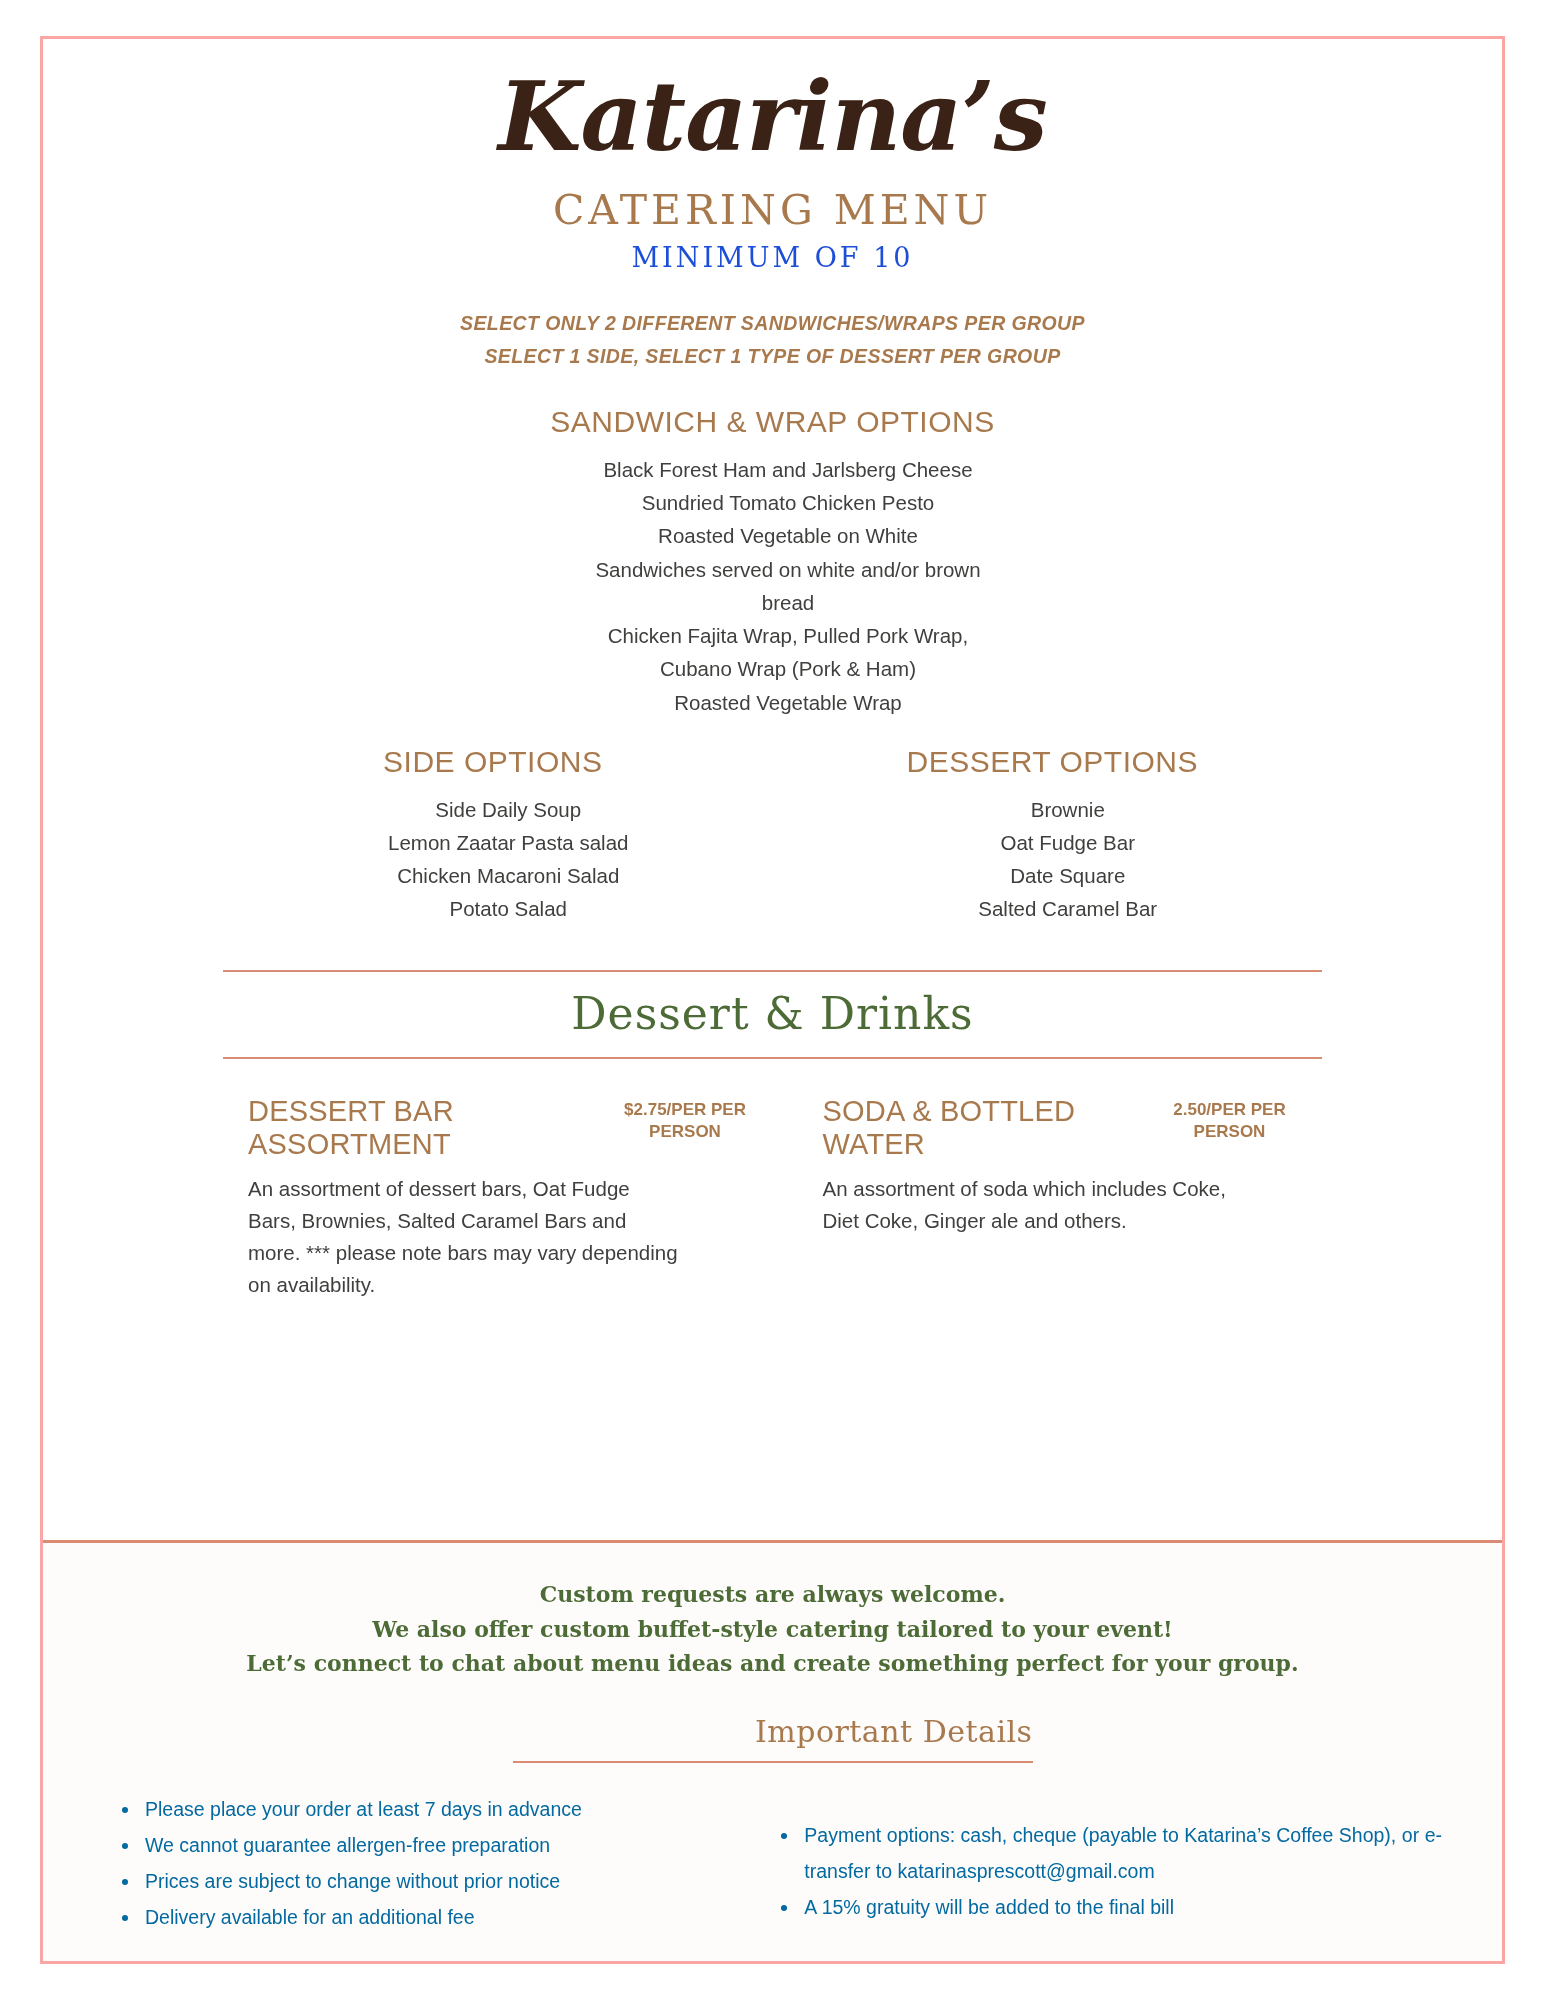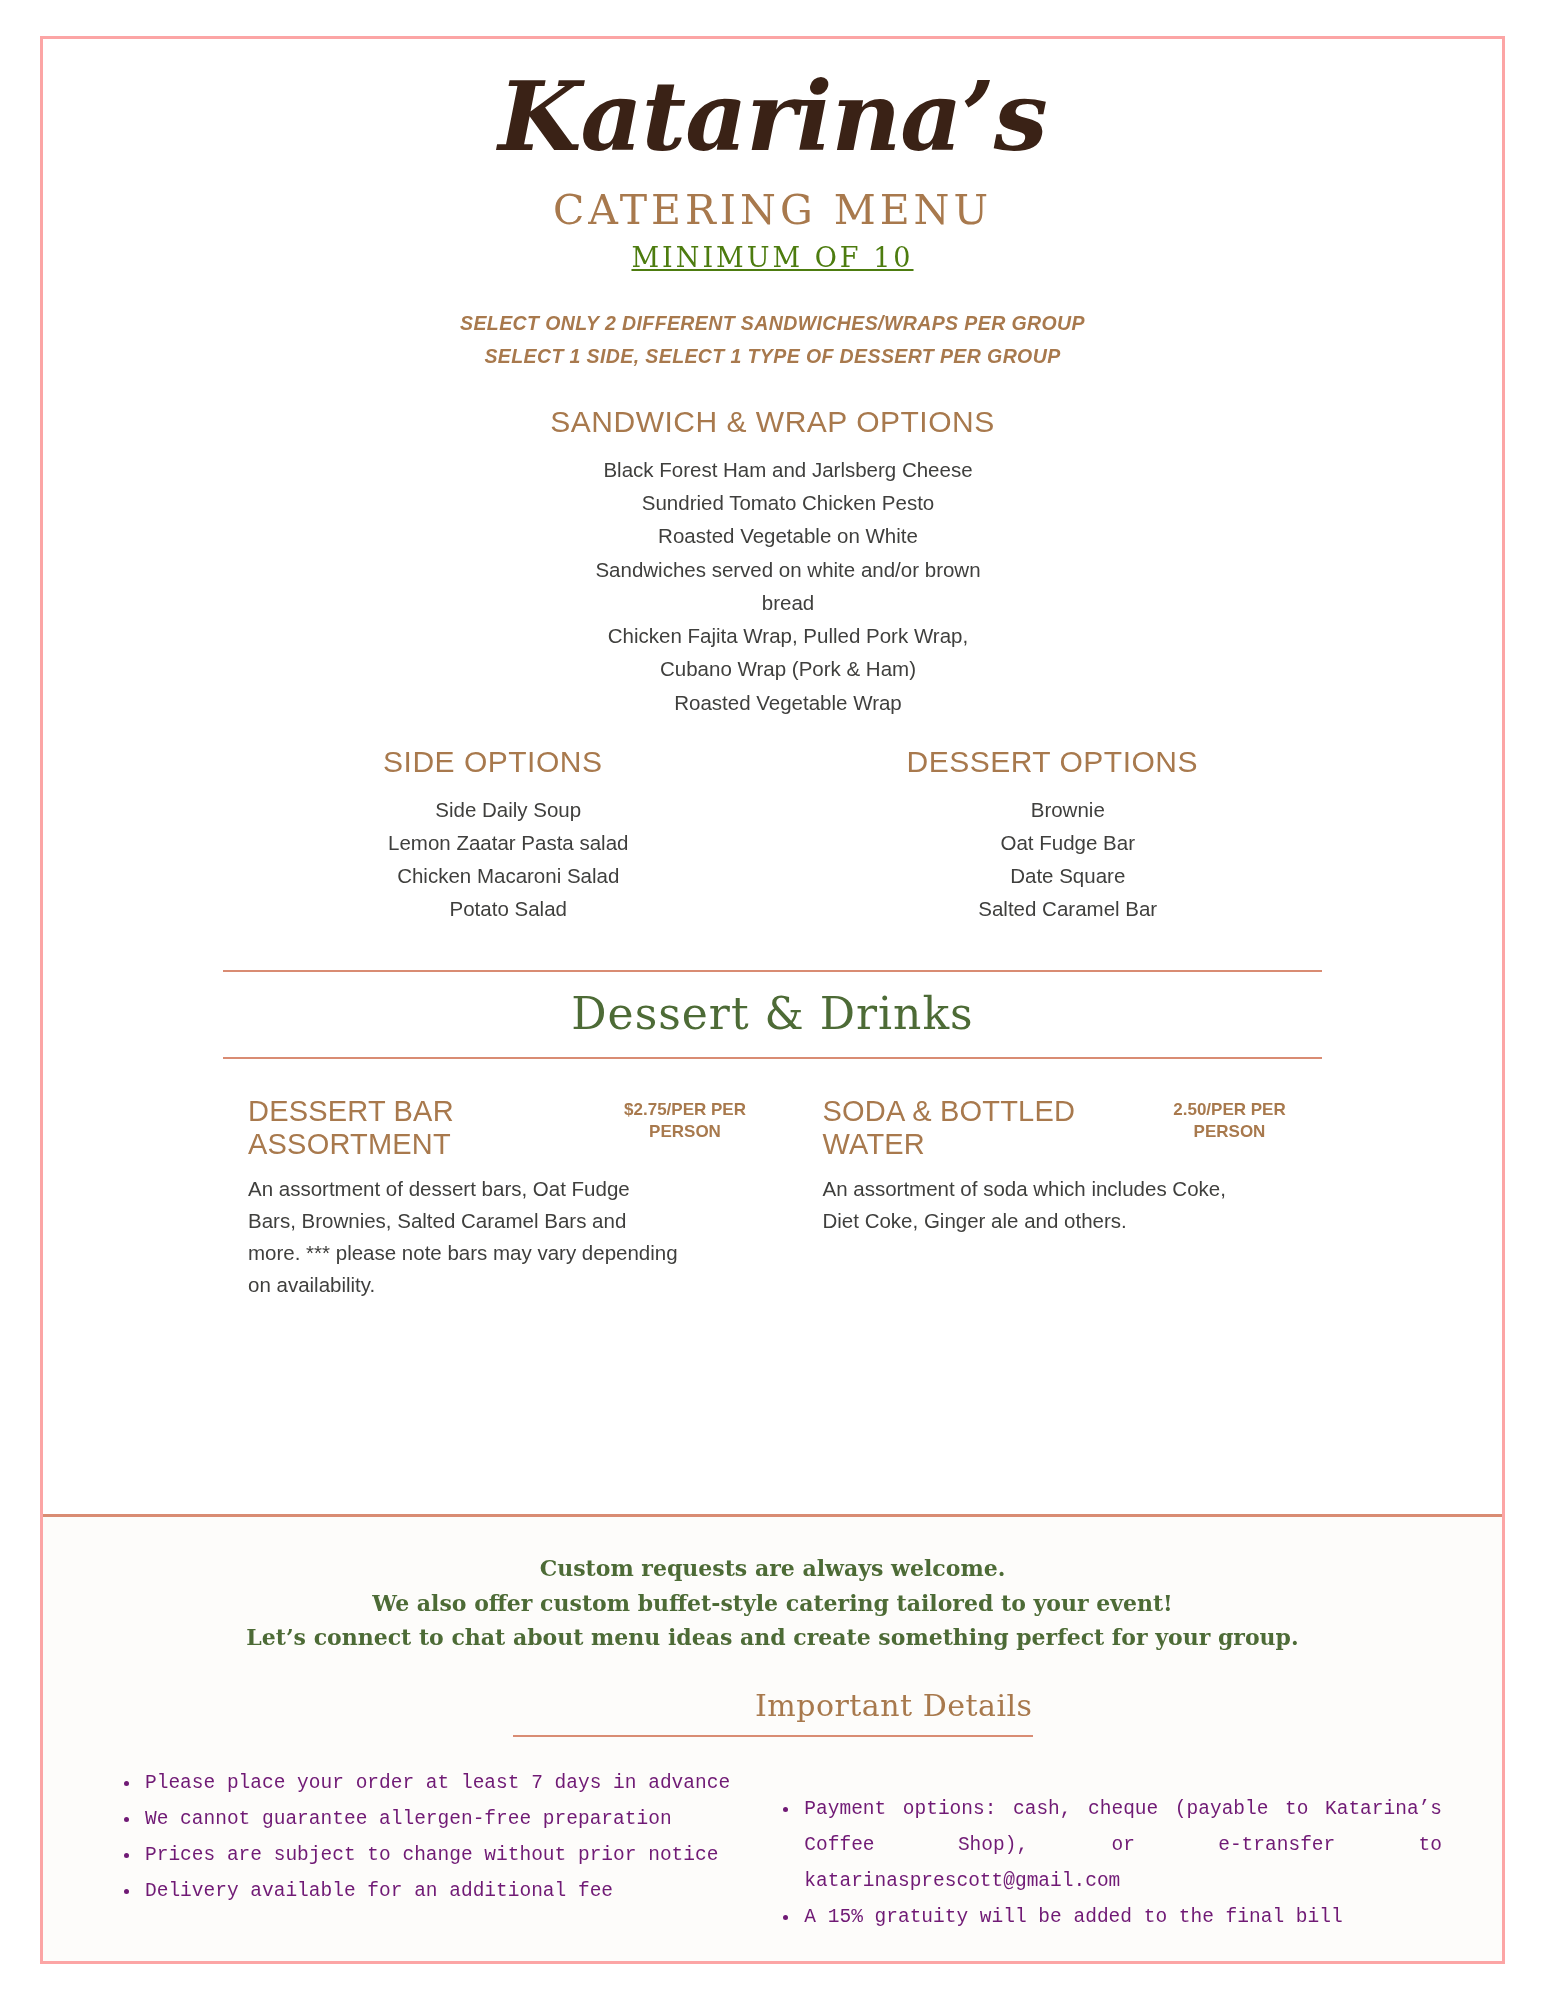--- a/index.html
+++ b/index.html
@@ -52,23 +52,22 @@
     font-family: "DejaVu Serif", serif;
     font-size: 41px;
     letter-spacing: 4px;
     color: #a8794d;
     margin-top: 18px;
   }
   .menu-sub {
     font-family: "DejaVu Serif", serif;
     font-size: 27px;
     letter-spacing: 3px;
-    color: #4d7c0f;
+    color: #1d4ed8;
     margin-top: 8px;
-    text-decoration: underline;
   }
 
   
   .band {
     margin: 60px 180px 0 180px;
     border-top: 2px solid #d98c73;
     border-bottom: 2px solid #d98c73;
     padding: 14px 0 16px 0;
     text-align: center;
   }
@@ -202,22 +201,21 @@
   .details-cols {
     display: flex;
     margin-top: 28px;
     gap: 30px;
   }
   .details-cols ul {
     margin: 0;
     padding-left: 38px;
     font-size: 19.5px;
     line-height: 1.85;
-    color: #701a75;
-    font-family: Liberation Mono, monospace;
+    color: #0369a1;
   }
   .details-cols .left { flex: 0 0 47%; }
   .details-cols .right { flex: 1; padding-top: 26px; }
   .details-cols .right ul { text-align: justify; }
   .details-cols li { padding-left: 4px; }
 </style>
 </head>
 <body>
 
 <div class="page">

